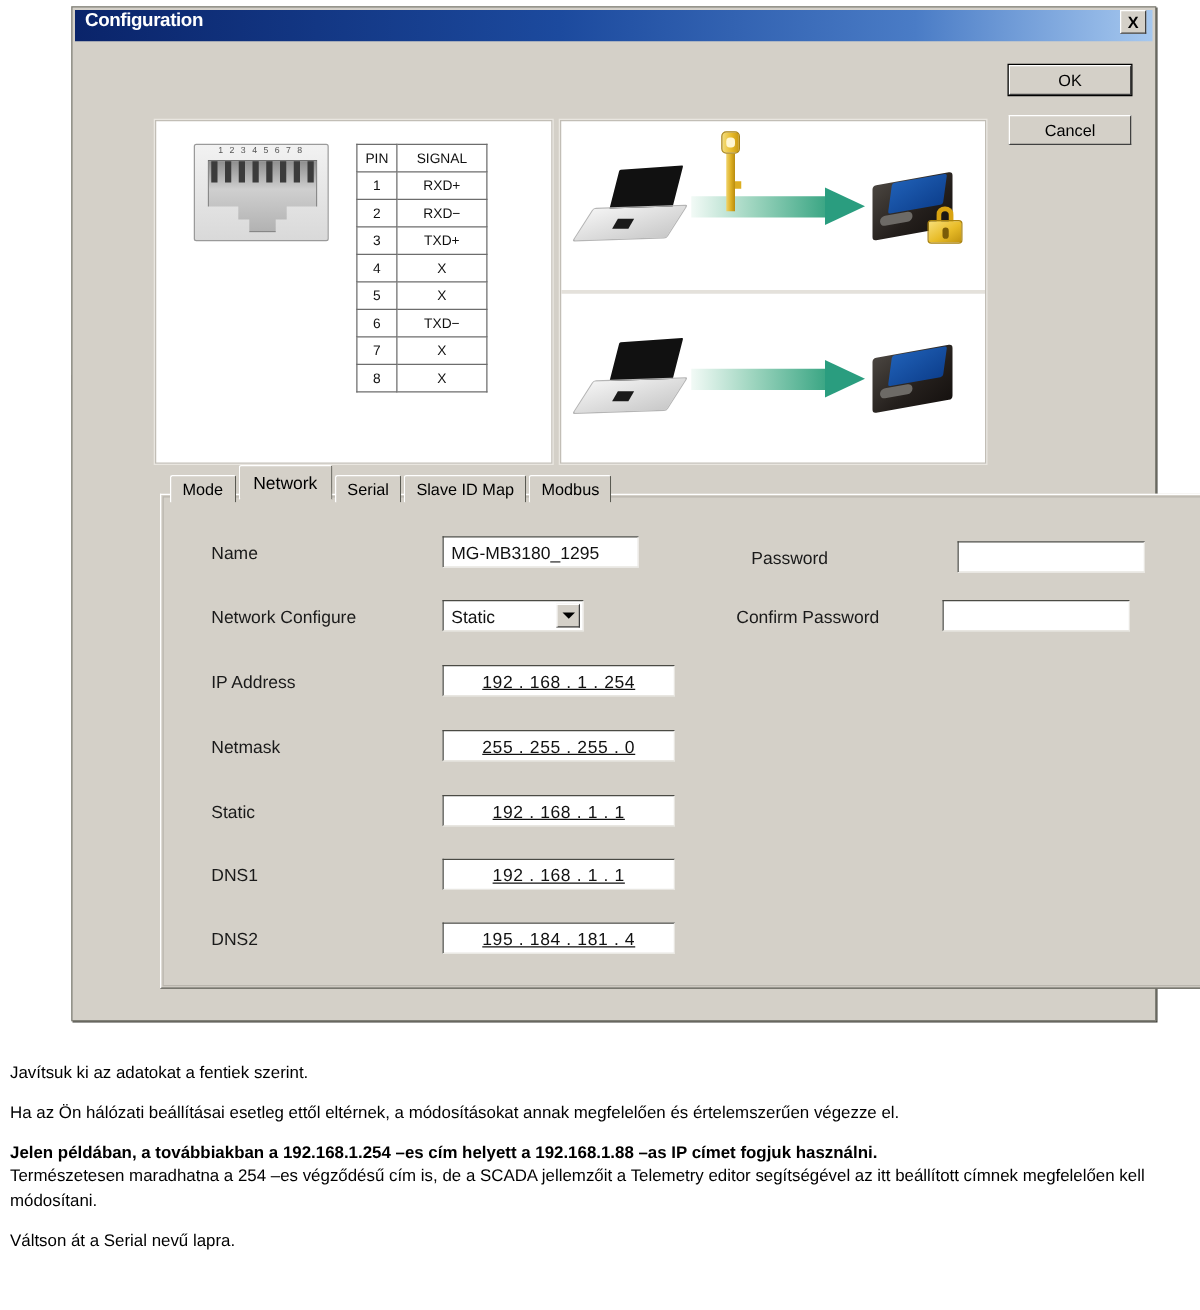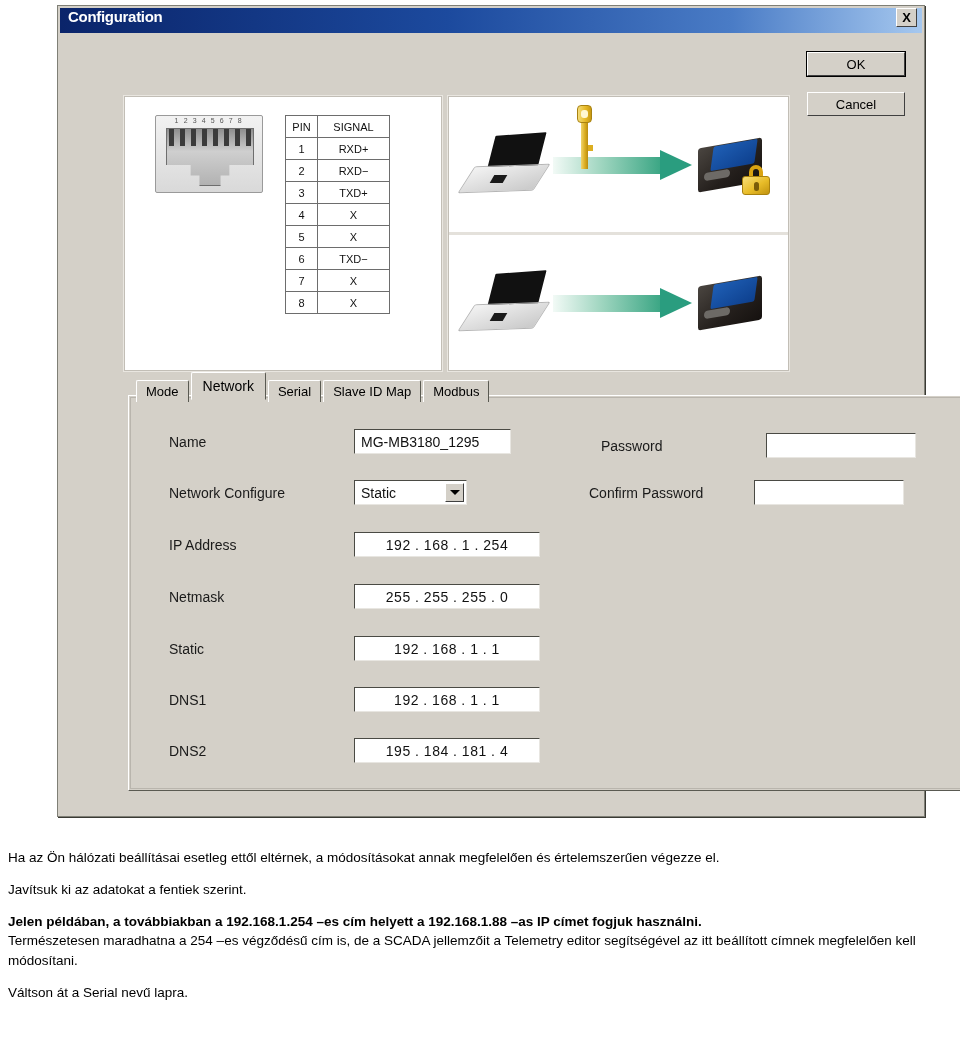--- a/index.html
+++ b/index.html
@@ -237,21 +237,21 @@
     white-space: nowrap;
   }
   .field {
     background: #fff;
     border-top: 1px solid #4a4a44; border-left: 1px solid #4a4a44;
     border-right: 1px solid #e8e6e1; border-bottom: 1px solid #e8e6e1;
     height: 25px; display: flex; align-items: center;
     font-size: 14px; color: #111; padding: 0 6px;
     font-family: "Liberation Sans", sans-serif;
   }
-  .field.ip { justify-content: center; letter-spacing: 0.5px; }
+  .field.ip { justify-content: center; letter-spacing: 0.5px; text-decoration: underline; }
   .select {
     background: #fff;
     border-top: 1px solid #4a4a44; border-left: 1px solid #4a4a44;
     border-right: 1px solid #e8e6e1; border-bottom: 1px solid #e8e6e1;
     height: 25px; display: flex; align-items: center; justify-content: space-between;
     font-size: 14px; color: #111; padding: 0 2px 0 6px; cursor: pointer;
   }
   .select .arrow-btn {
     width: 19px; height: 19px; background: #d4d0c8;
     border-top: 1px solid #fff; border-left: 1px solid #fff;
@@ -460,20 +460,20 @@
         <div class="frow" style="left:460px; top:84px;">
           <span class="flabel" style="width:165px;">Confirm Password</span>
           <span class="field" style="width:150px;"></span>
         </div>
 
       </div>
     </div>
   </div>
 
   <div class="doc-text">
+    <p>Javítsuk ki az adatokat a fentiek szerint.</p>
     <p>Ha az Ön hálózati beállításai esetleg ettől eltérnek, a módosításokat annak megfelelően és értelemszerűen végezze el.</p>
-    <p>Javítsuk ki az adatokat a fentiek szerint.</p>
     <p class="tight"><b>Jelen példában, a továbbiakban a 192.168.1.254 –es cím helyett a 192.168.1.88 –as IP címet fogjuk használni.</b></p>
     <p>Természetesen maradhatna a 254 –es végződésű cím is, de a SCADA jellemzőit a Telemetry editor segítségével az itt beállított címnek megfelelően kell módosítani.</p>
     <p>Váltson át a Serial nevű lapra.</p>
   </div>
 
 </div>
 
 </body></html>

